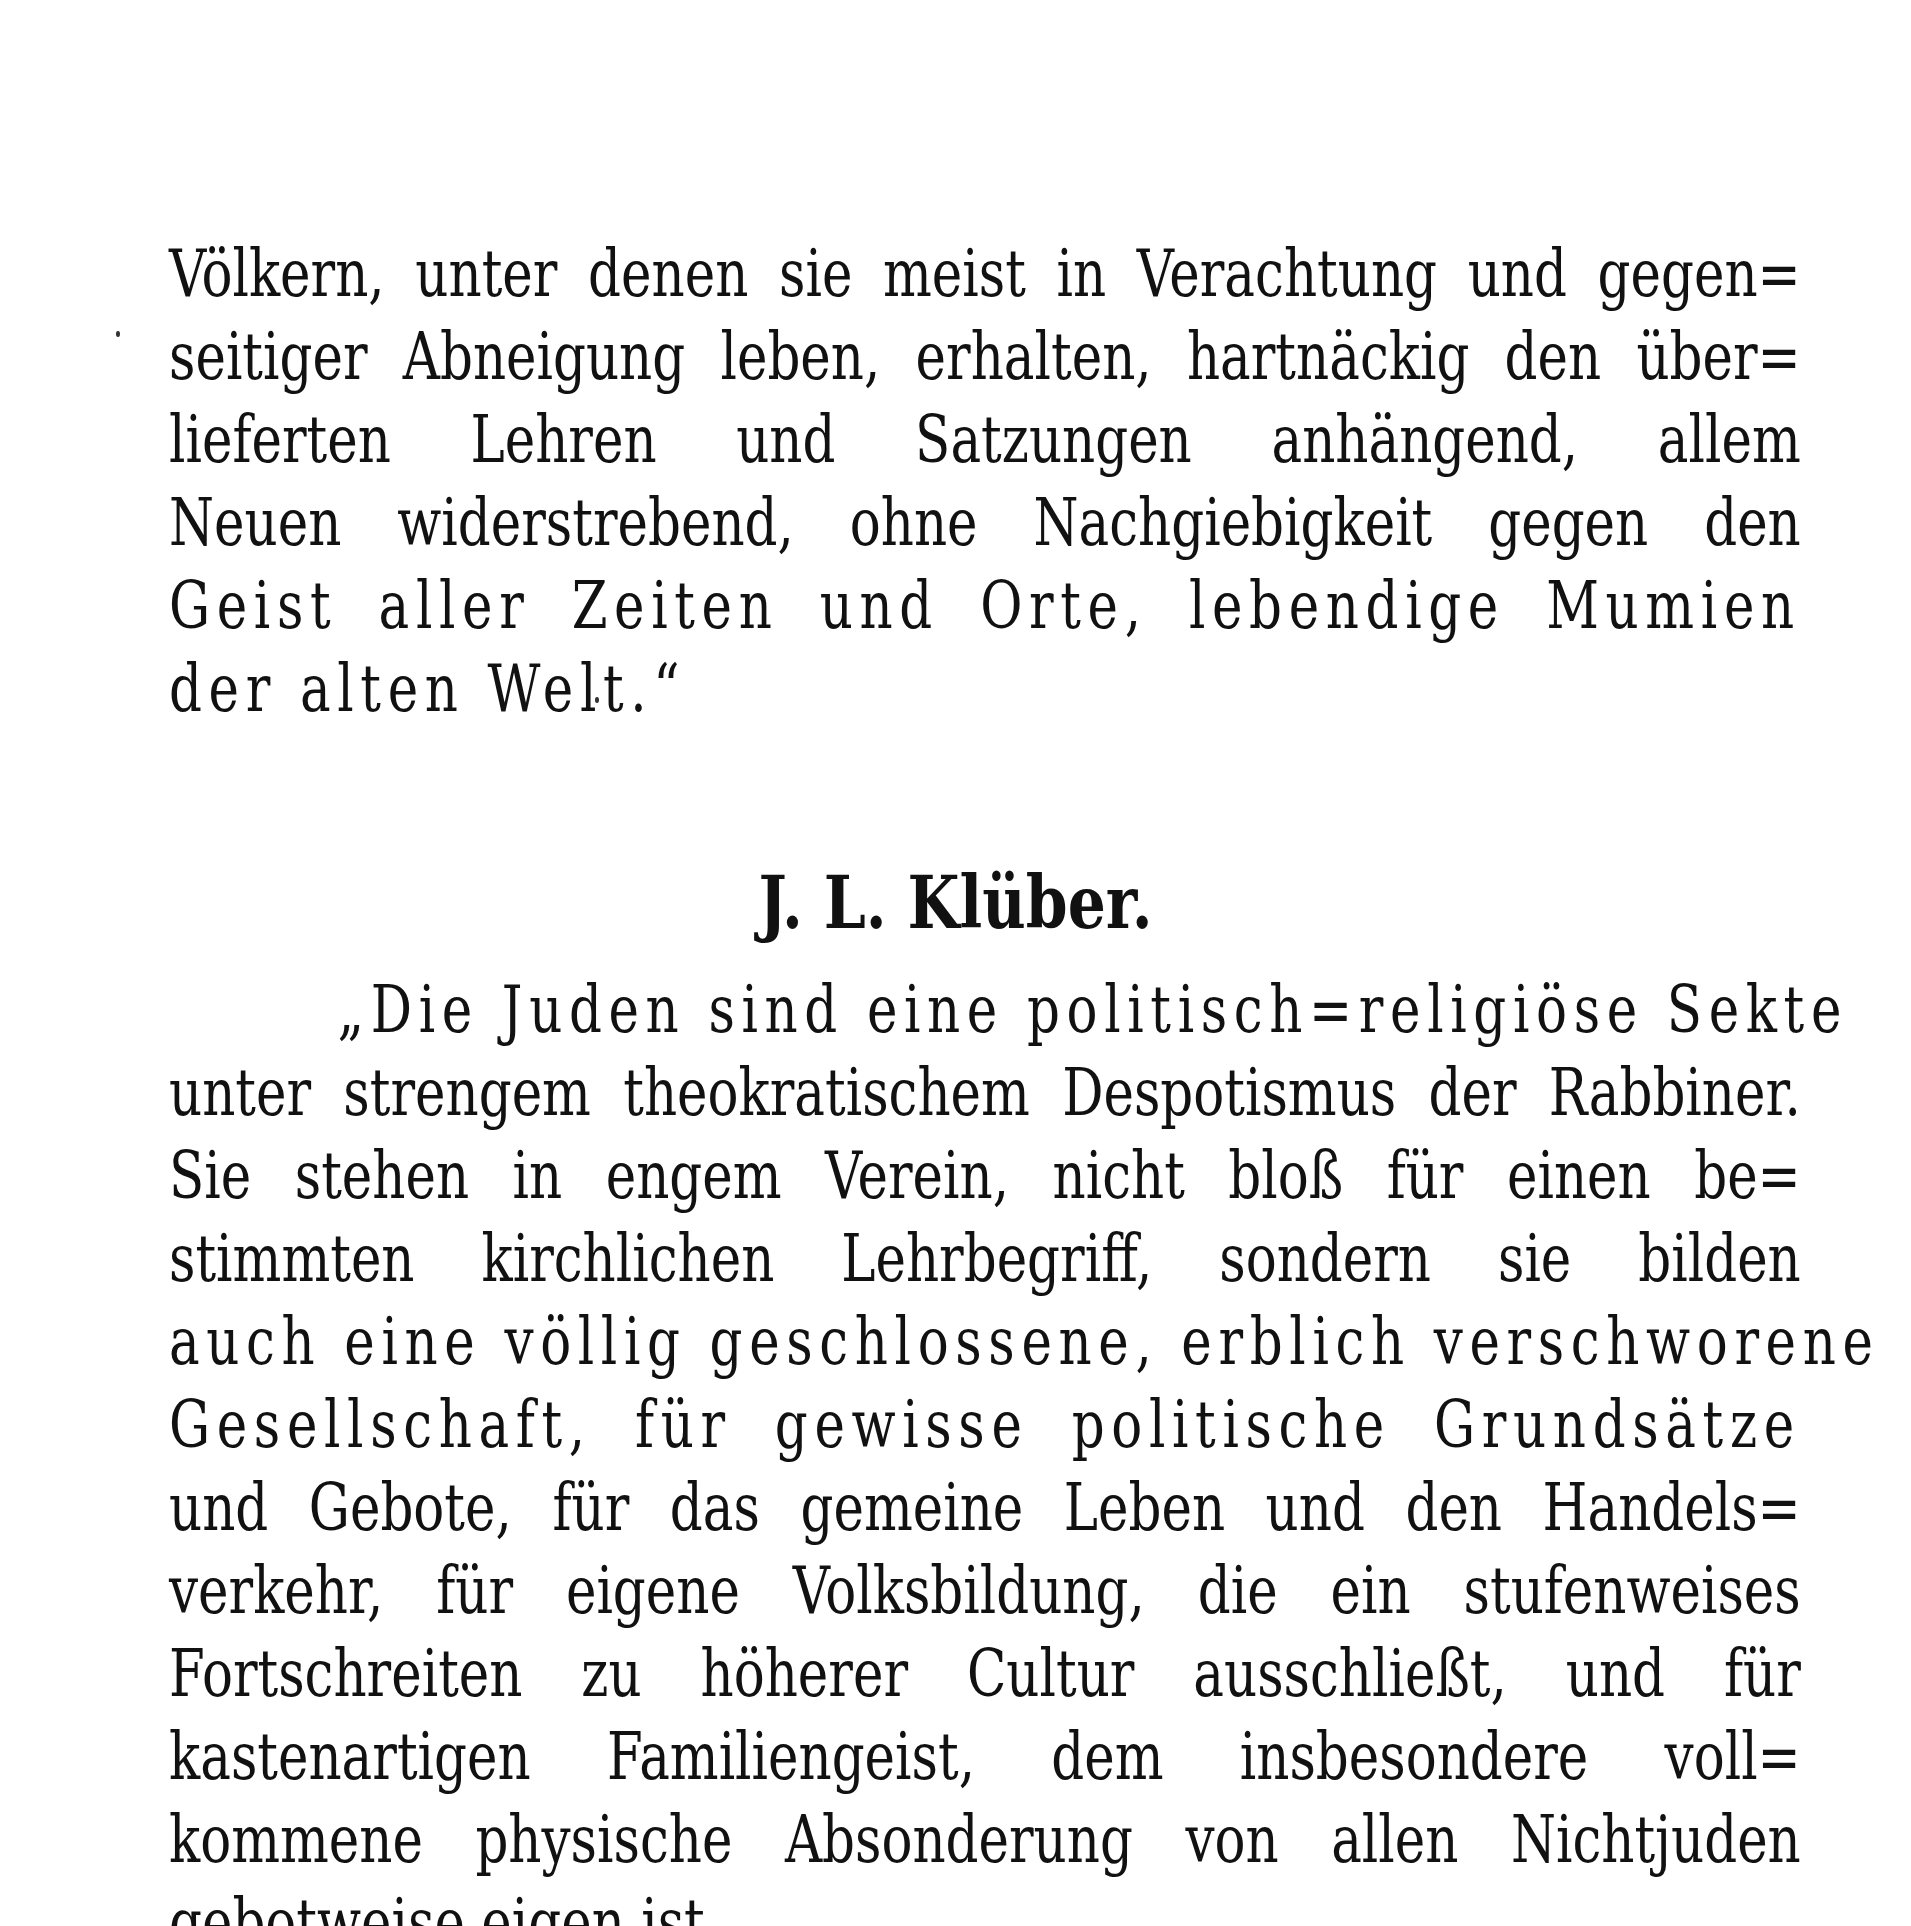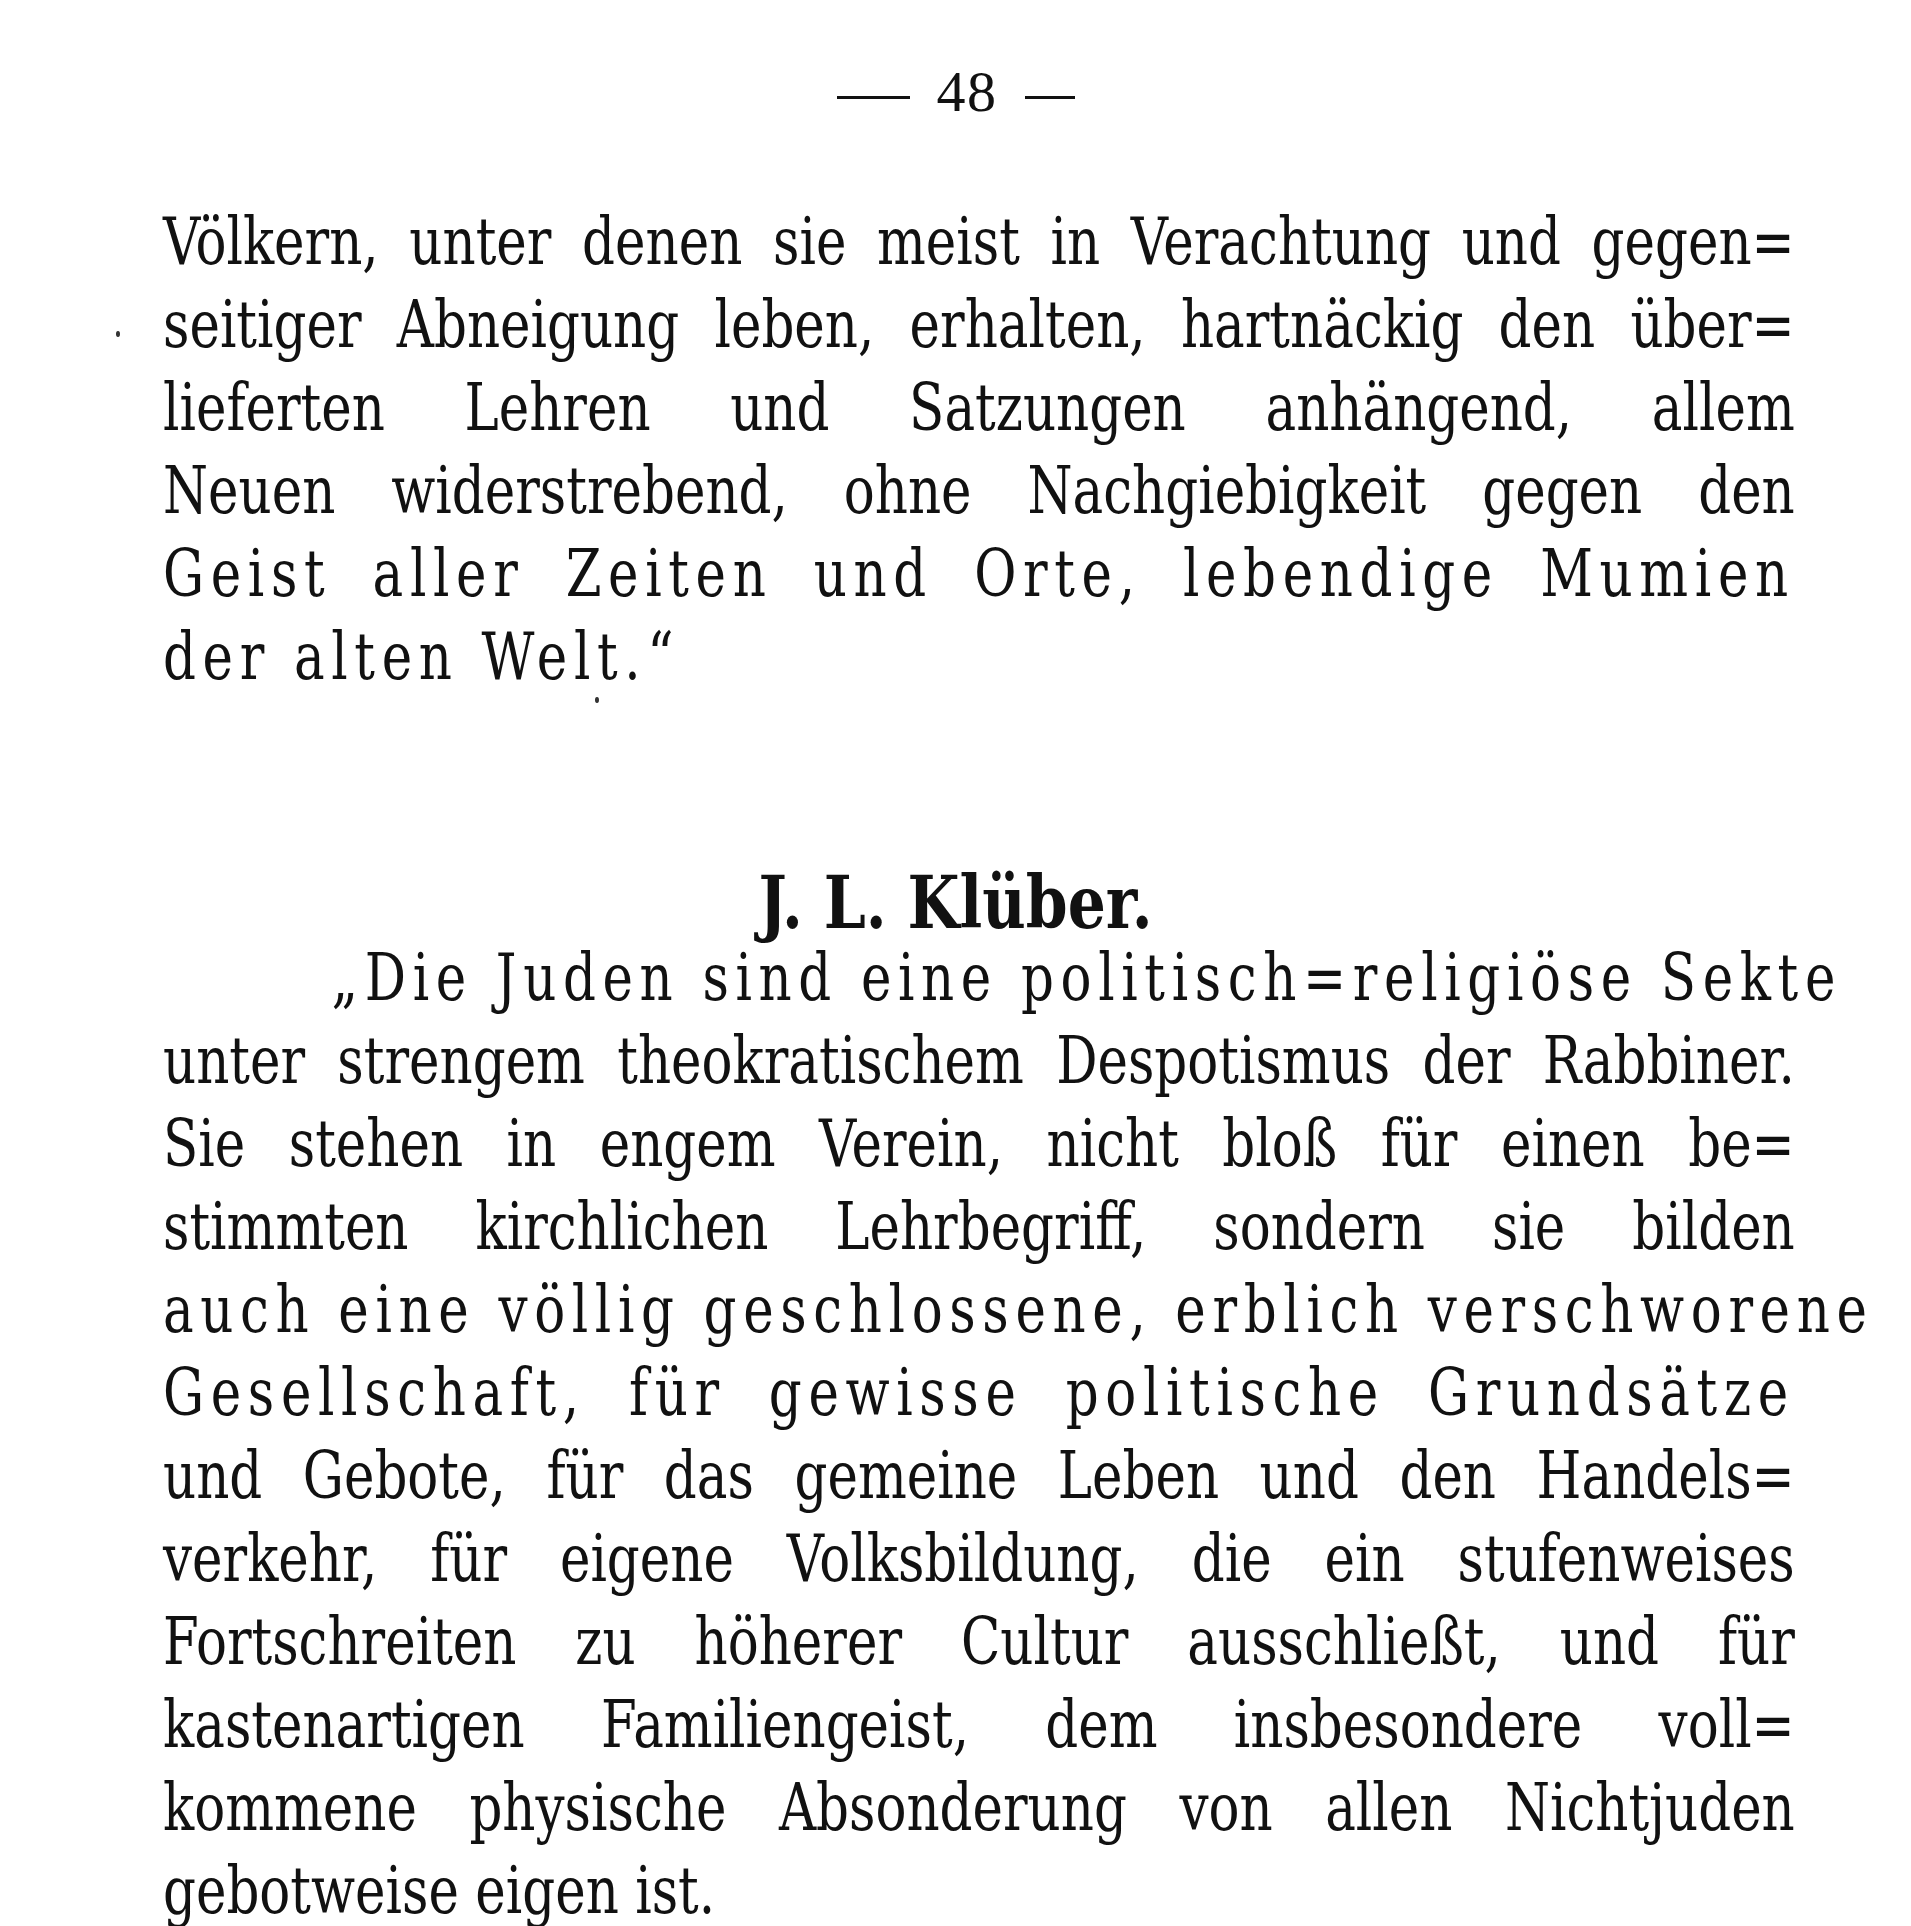--- a/index.html
+++ b/index.html
@@ -35,22 +35,23 @@
       display: inline-block;
       width: 73px;
       height: 3.1px;
       background: #111;
       vertical-align: middle;
       margin: 0 27px;
     }
     .page-number .dash.short { width: 50px; }
     .text-block {
       position: absolute;
-      left: 163px;
+      left: 169px;
       width: 1631px;
+      margin-top: 32px;
     }
     .line {
       display: block;
       font-size: 66px;
       line-height: 83px;
       height: 83px;
       white-space: nowrap;
       text-align: justify;
       text-align-last: justify;
       font-family: "DejaVu Serif", "Liberation Serif", serif;
@@ -92,23 +93,20 @@
       width: 3.9px; height: 6.2px;
       background: #333;
       border-radius: 50%;
     }
   </style>
 </head>
 <body>
 
 <div class="page">
 
-  <div class="page-number">
-    <span class="dash"></span><span>48</span><span class="dash short"></span>
-  </div>
 
   <div class="text-block" style="top:200px;">
     <span class="line">Völkern, unter denen sie meist in Verachtung und gegen=</span>
     <span class="line">seitiger Abneigung leben, erhalten, hartnäckig den über=</span>
     <span class="line">lieferten Lehren und Satzungen anhängend, allem</span>
     <span class="line">Neuen widerstrebend, ohne Nachgiebigkeit gegen den</span>
     <span class="line spaced">Geist aller Zeiten und Orte, lebendige Mumien</span>
     <span class="line last spaced">der alten Welt.“</span>
   </div>
 

